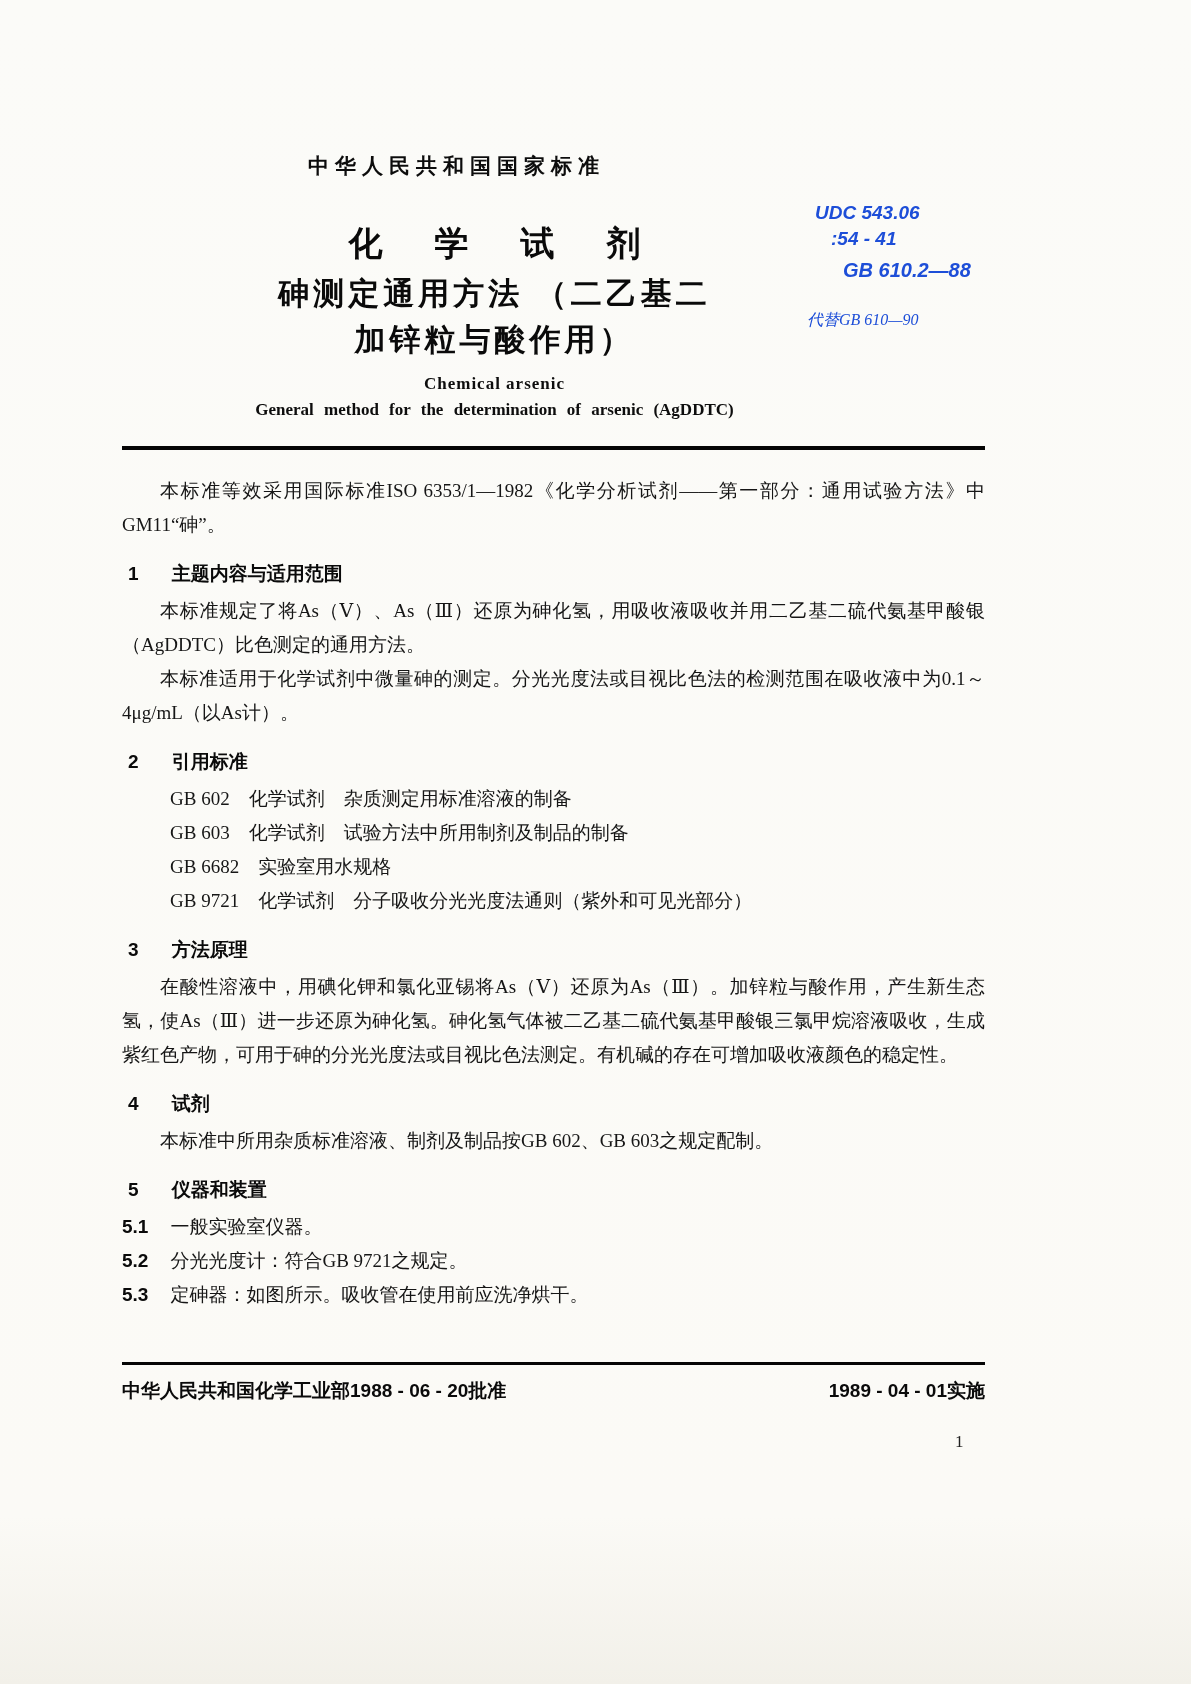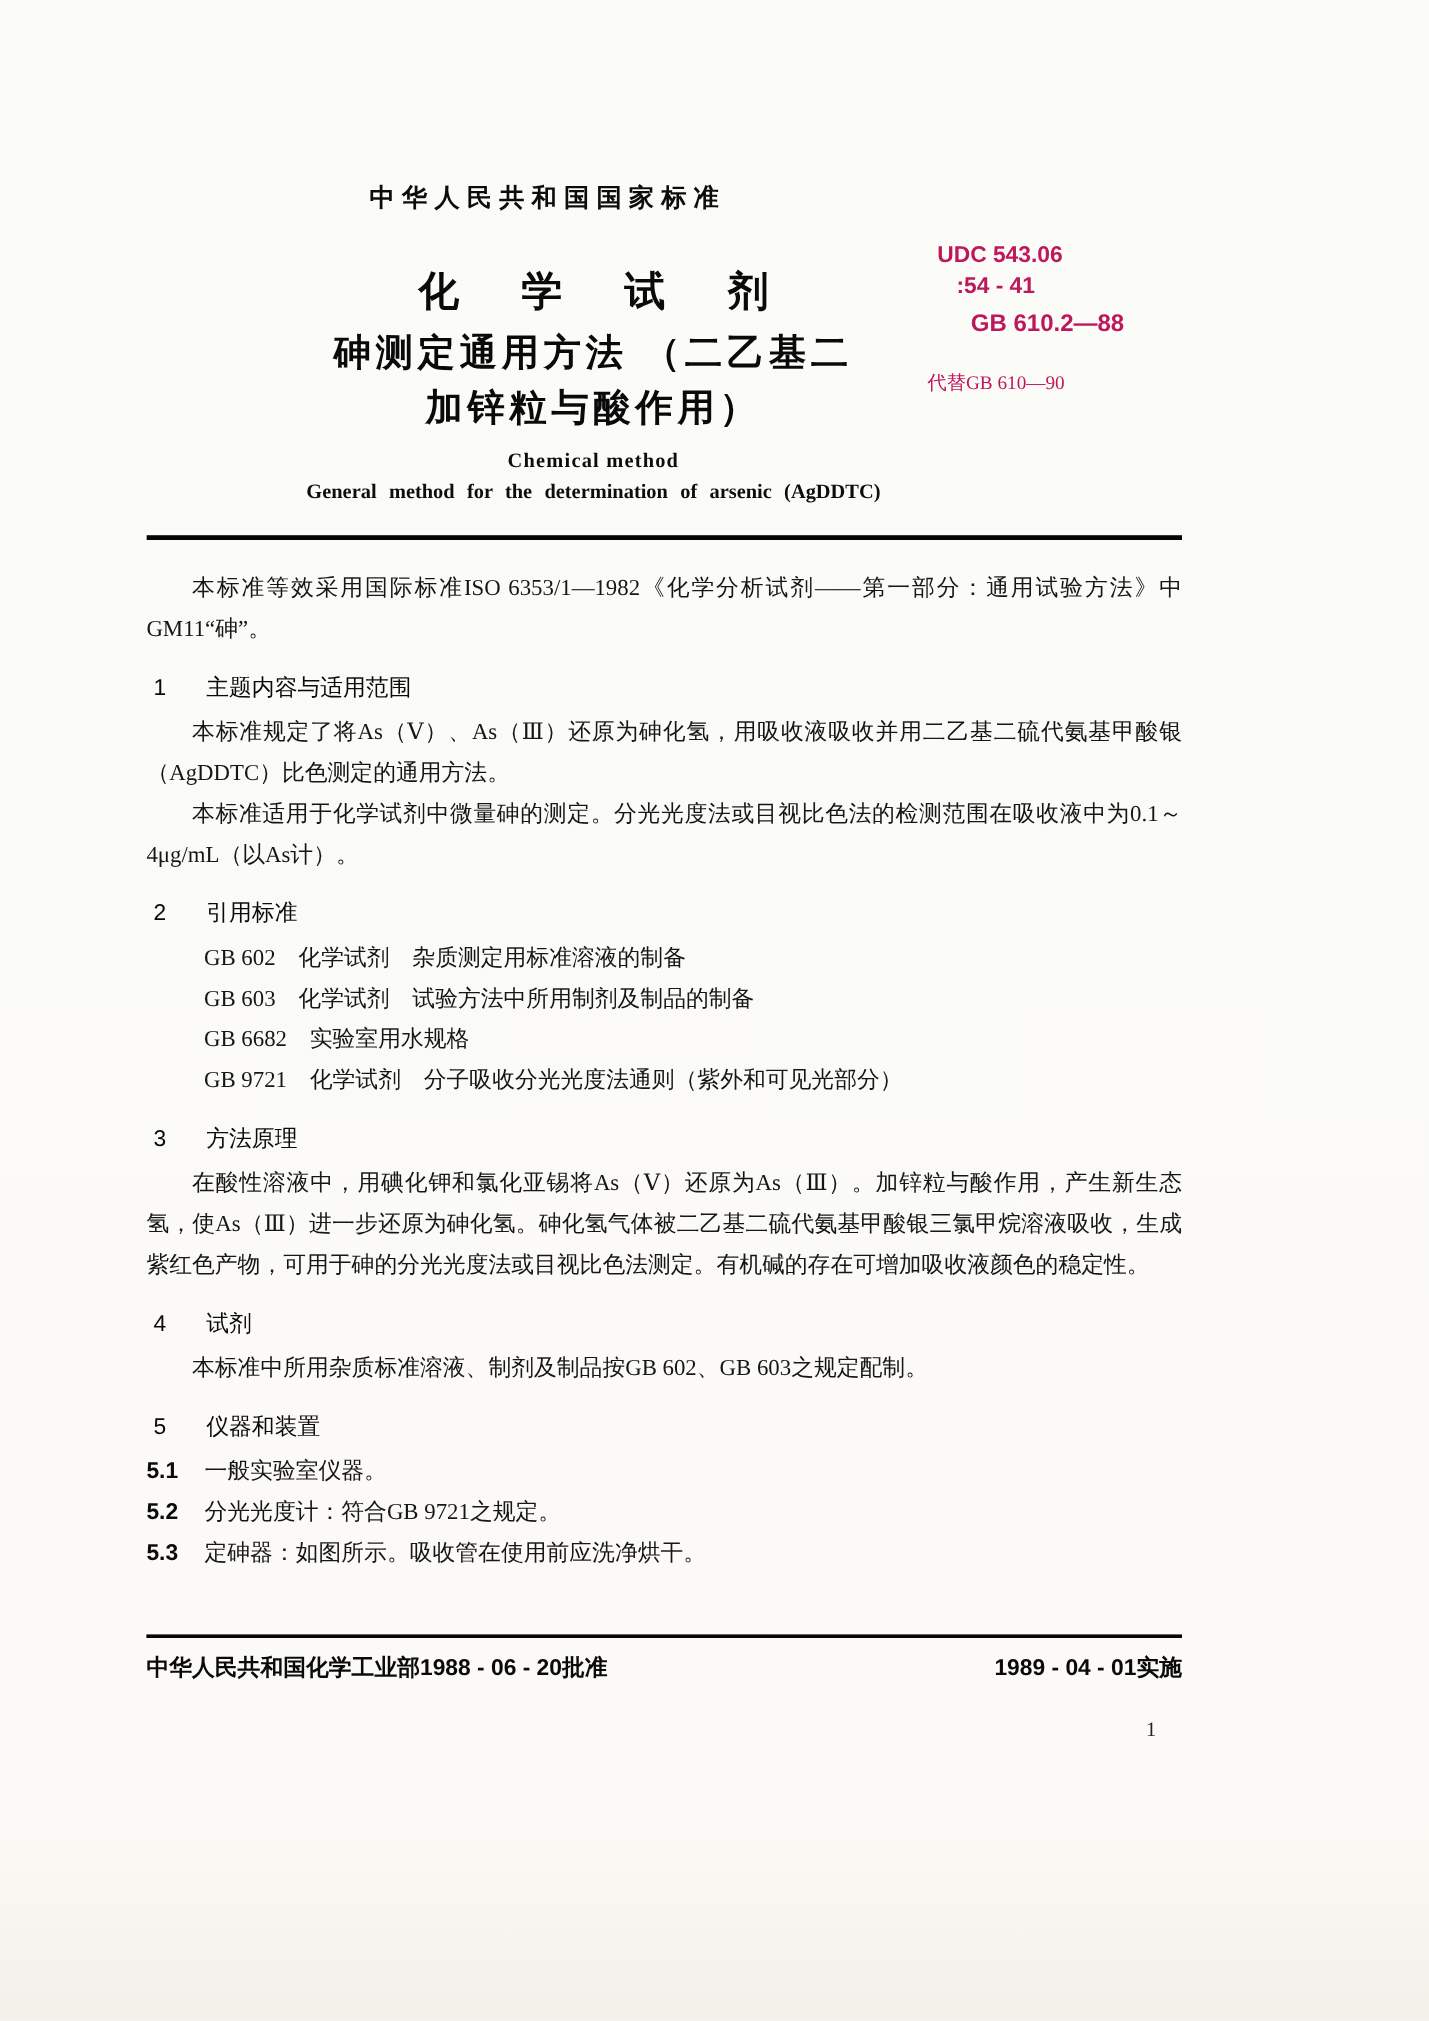--- a/index.html
+++ b/index.html
@@ -27,37 +27,37 @@
   }
   .t1 { margin-top: 42px; font-size: 34px; line-height: 42px; letter-spacing: 52px; text-indent: 52px; }
   .t2 { margin-top: 10px; font-size: 31px; line-height: 40px; letter-spacing: 4px; }
   .t3 { margin-top: 6px;  font-size: 31px; line-height: 40px; letter-spacing: 4px; }
 
   .title-en { width: 745px; text-align: center; font-weight: bold; color: #0d0d0d; }
   .e1 { margin-top: 12px; font-size: 17px; line-height: 24px; letter-spacing: 1px; }
   .e2 { margin-top: 2px;  font-size: 17px; line-height: 24px; word-spacing: 6px; }
 
   .codes {
-    position: absolute; top: -22px; left: 659px; width: 180px;
-    font-family: "Liberation Sans", "DejaVu Sans", sans-serif; color: #be185d;
+    position: absolute; top: -22px; left: 693px; width: 180px;
+    font-family: "Liberation Sans", "DejaVu Sans", sans-serif; color: #1d4ed8; font-style: italic;
   }
   .udc1 { font-weight: bold; font-size: 19px; line-height: 26px; }
   .udc2 { font-weight: bold; font-size: 19px; line-height: 26px; margin-left: 16px; }
   .gbno { font-weight: bold; font-size: 20px; line-height: 26px; margin-top: 5px; margin-left: 28px; }
   .repl { font-size: 16px; line-height: 22px; margin-top: 26px; margin-left: -8px;
           font-family: "Liberation Serif", "DejaVu Serif", serif; }
 
   .rule { margin-top: 24px; width: 863px; height: 4px; background: #050505; }
 
   .intro { margin: 24px 0 0 0; font-size: 19px; line-height: 34px; text-indent: 38px; text-align: justify; }
 
   .sec-h {
     margin: 20px 0 8px 6px;
     font-family: "Liberation Sans", "DejaVu Sans", sans-serif;
-    font-weight: normal; font-size: 19px; line-height: 24px; color: #0a0a0a;
+    font-weight: bold; font-size: 19px; line-height: 24px; color: #0a0a0a;
   }
   .sec-num { display: inline-block; margin-right: 28px; }
 
   .body-p { margin: 0; font-size: 19px; line-height: 34px; text-indent: 38px; text-align: justify; }
   .ref-line { padding-left: 48px; font-size: 19px; line-height: 34px; }
   .num-item { font-size: 19px; line-height: 34px; }
   .item-num {
     font-family: "Liberation Sans", "DejaVu Sans", sans-serif;
     font-weight: bold; margin-right: 22px; color: #0a0a0a;
   }
@@ -78,21 +78,21 @@
 
   <div class="banner">中华人民共和国国家标准</div>
 
   <div class="title-area">
     <div class="title-zh">
       <div class="t1">化学试剂</div>
       <div class="t2">砷测定通用方法 （二乙基二</div>
       <div class="t3">加锌粒与酸作用）</div>
     </div>
     <div class="title-en">
-      <div class="e1">Chemical method</div>
+      <div class="e1">Chemical arsenic</div>
       <div class="e2">General method for the determination of arsenic (AgDDTC)</div>
     </div>
     <div class="codes">
       <div class="udc1">UDC 543.06</div>
       <div class="udc2">:54 - 41</div>
       <div class="gbno">GB 610.2—88</div>
       <div class="repl">代替GB 610—90</div>
     </div>
   </div>
 

